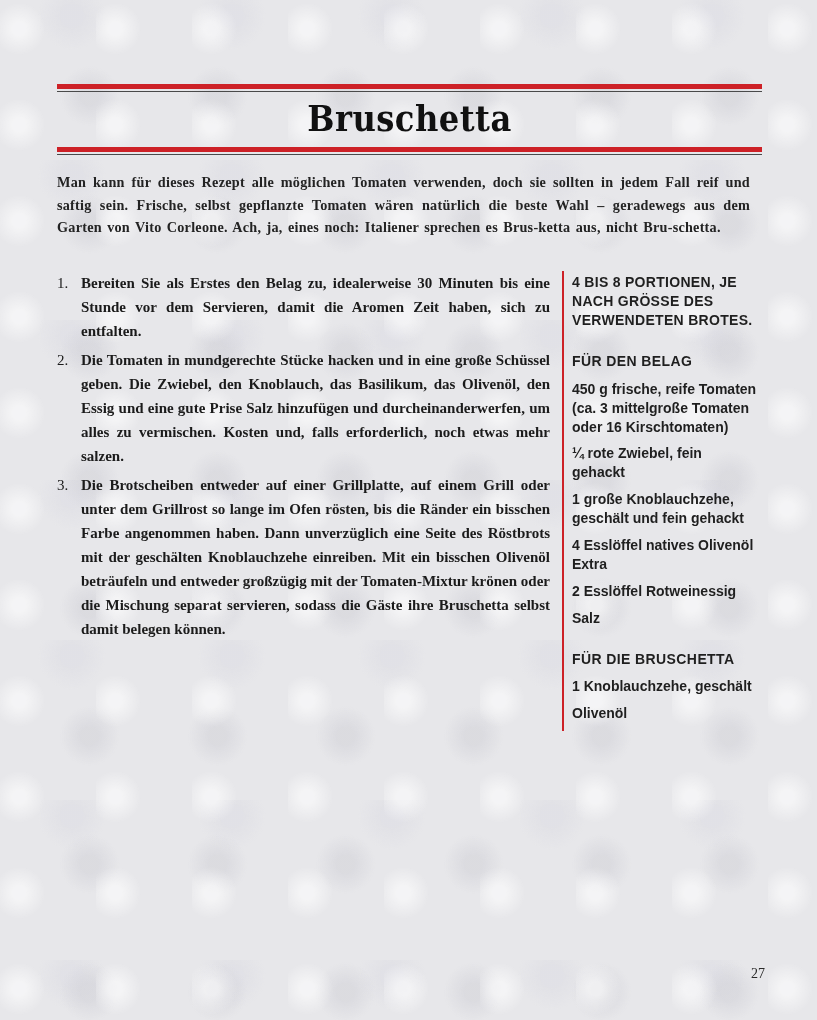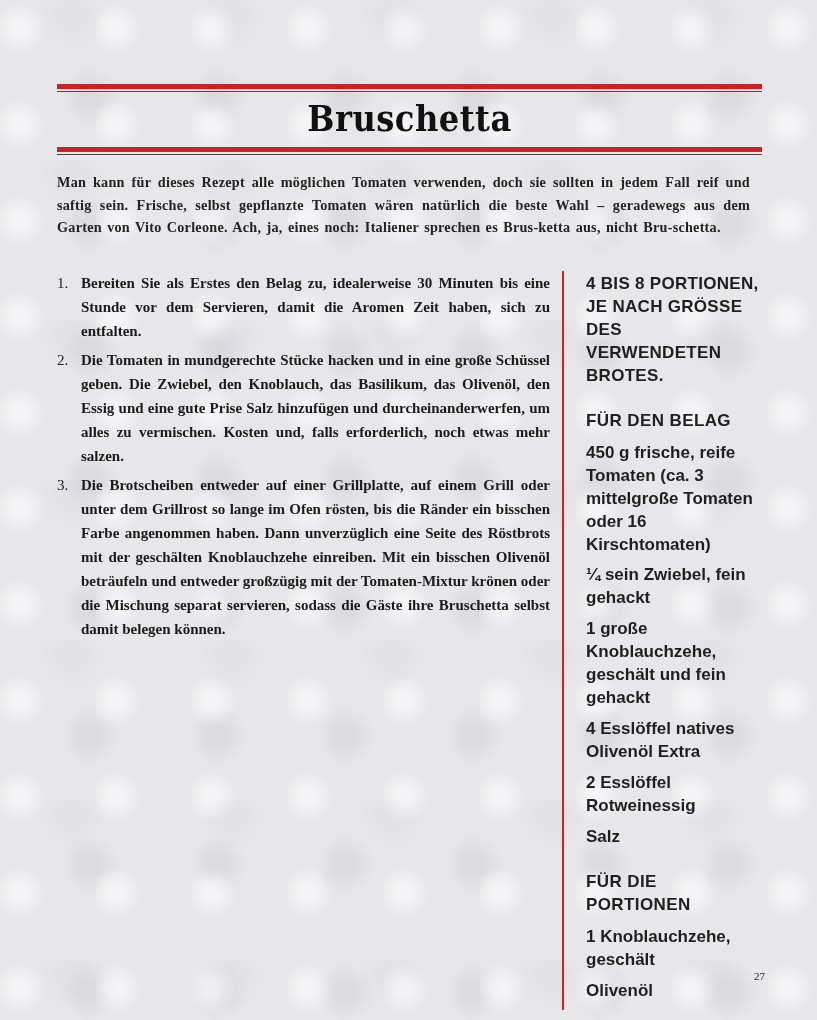--- a/index.html
+++ b/index.html
@@ -68,43 +68,43 @@
     flex: 1;
     font-size: 15px;
     line-height: 1.6;
     text-align: justify;
     font-weight: bold;
   }
   .sidebar {
     margin-left: 12px;
     width: 186px;
     border-left: 2px solid #cd2127;
-    padding-left: 22px;
+    padding-left: 8px;
     font-family: "Liberation Sans", sans-serif;
     font-weight: bold;
-    font-size: 17px;
+    font-size: 14px;
     line-height: 1.35;
     color: #1f1f1f;
   }
   .sb-portions {
     letter-spacing: 0.3px;
     margin: 2px 0 0 0;
   }
   .sb-heading {
     letter-spacing: 0.4px;
     margin: 22px 0 9px 0;
   }
   .sb-item {
     margin: 0 0 8px 0;
   }
   .page-number {
     position: absolute;
     right: 52px;
     bottom: 38px;
-    font-size: 11px;
+    font-size: 14px;
     color: #2a2a2a;
     font-family: "Liberation Serif", serif;
   }
 </style>
 </head>
 <body>
 
 <div class="content">
 
   <div class="rule">
@@ -136,27 +136,27 @@
         <div class="step-num">3.</div>
         <div class="step-text">Die Brotscheiben entweder auf einer Grillplatte, auf einem Grill oder unter dem Grillrost so lange im Ofen rösten, bis die Ränder ein bisschen Farbe angenommen haben. Dann unverzüglich eine Seite des Röstbrots mit der geschälten Knoblauchzehe einreiben. Mit ein bisschen Olivenöl beträufeln und entweder großzügig mit der Tomaten-Mixtur krönen oder die Mischung separat servieren, sodass die Gäste ihre Bruschetta selbst damit belegen können.</div>
       </div>
     </div>
 
     <div class="sidebar">
       <div class="sb-portions">4 BIS 8 PORTIONEN, JE NACH GRÖSSE DES VERWENDETEN BROTES.</div>
 
       <div class="sb-heading">FÜR DEN BELAG</div>
       <div class="sb-item">450 g frische, reife Tomaten (ca. 3 mittelgroße Tomaten oder 16 Kirschtomaten)</div>
-      <div class="sb-item">¼ sein Zwiebel, fein gehackt</div>
+      <div class="sb-item">¼ rote Zwiebel, fein gehackt</div>
       <div class="sb-item">1 große Knoblauchzehe, geschält und fein gehackt</div>
       <div class="sb-item">4 Esslöffel natives Olivenöl Extra</div>
       <div class="sb-item">2 Esslöffel Rotweinessig</div>
       <div class="sb-item">Salz</div>
 
-      <div class="sb-heading">FÜR DIE PORTIONEN</div>
+      <div class="sb-heading">FÜR DIE BRUSCHETTA</div>
       <div class="sb-item">1 Knoblauchzehe, geschält</div>
       <div class="sb-item">Olivenöl</div>
     </div>
 
   </div>
 </div>
 
 <div class="page-number">27</div>
 
 </body></html>

